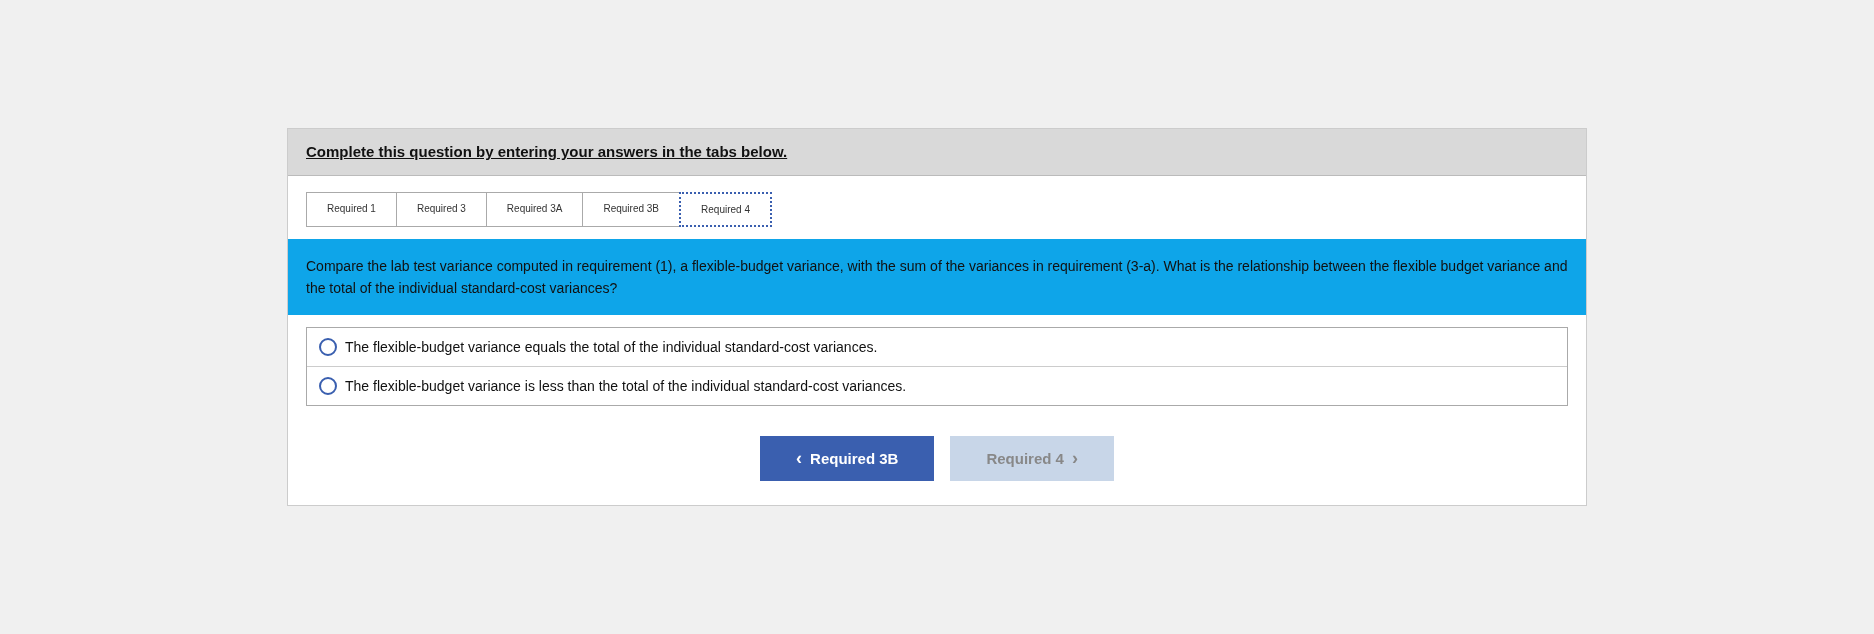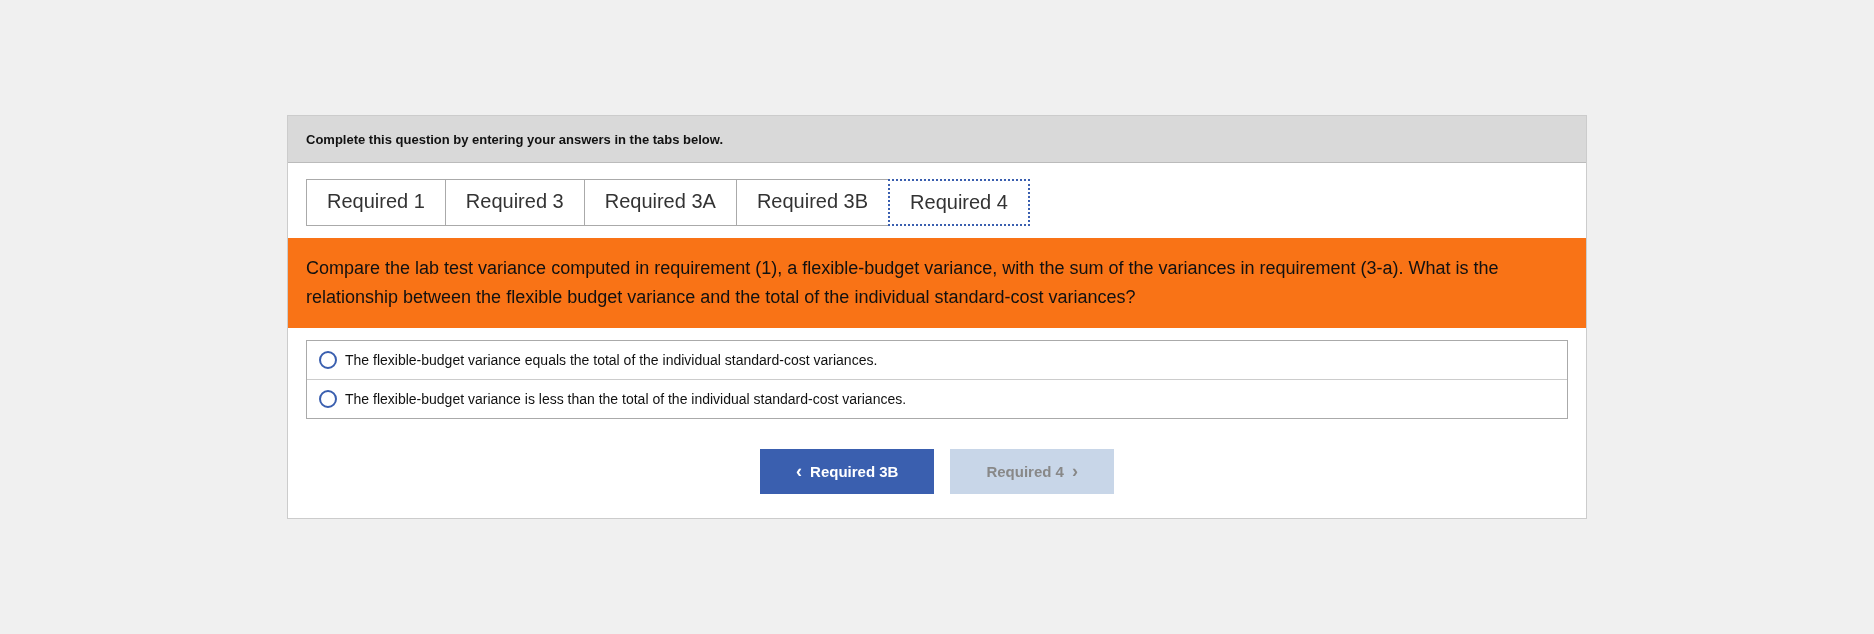--- a/index.html
+++ b/index.html
@@ -25,55 +25,56 @@
     }
 
     .header-banner {
       background: #d9d9d9;
       padding: 14px 18px;
       border-bottom: 1px solid #bbb;
     }
 
     .header-banner-text {
       font-weight: bold;
-      font-size: 13px;
+      font-size: 15px;
       color: #111;
+      text-decoration: underline;
     }
 
     .tabs-area {
       padding: 16px 18px 0 18px;
       display: flex;
       gap: 0;
       background: #fff;
     }
 
     .tab {
       border: 1px solid #aaa;
       padding: 10px 20px;
-      font-size: 20px;
+      font-size: 10px;
       color: #333;
       cursor: pointer;
       background: #fff;
       margin-right: -1px;
       user-select: none;
     }
 
     .tab.active {
       border: 2px dotted #3a5faf;
       background: #fff;
       font-weight: normal;
       z-index: 2;
       position: relative;
     }
 
     .question-area {
-      background: #f97316;
+      background: #0ea5e9;
       padding: 16px 18px;
       margin: 12px 0;
-      font-size: 18px;
+      font-size: 14px;
       color: #111;
       line-height: 1.6;
     }
 
     .radio-circle {
       width: 18px;
       height: 18px;
       border-radius: 50%;
       border: 2px solid #3a5faf;
       margin-right: 8px;

